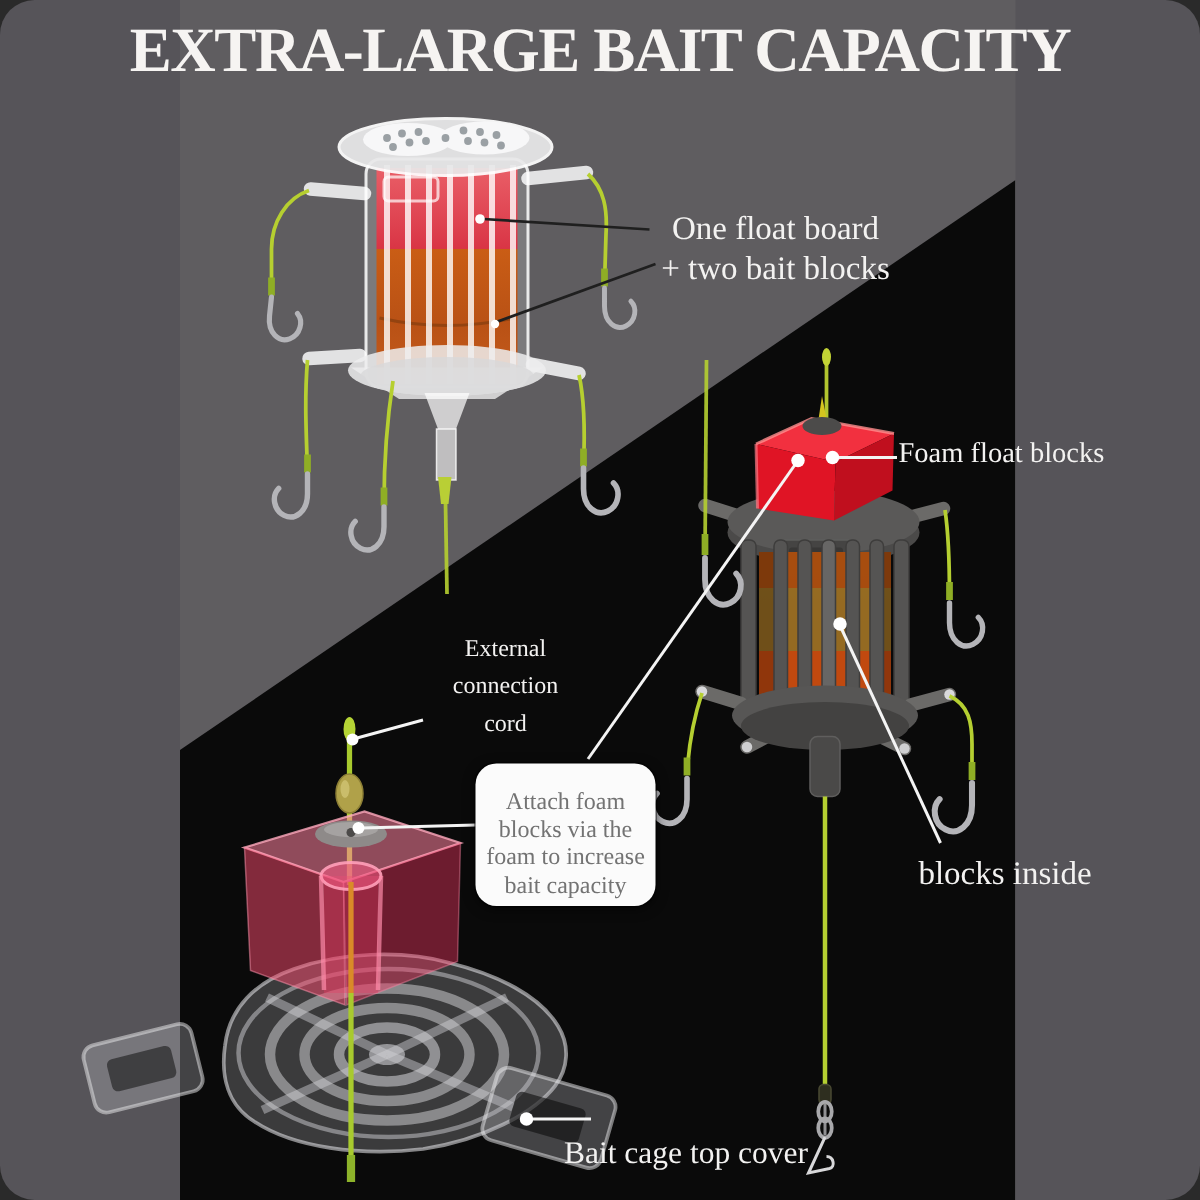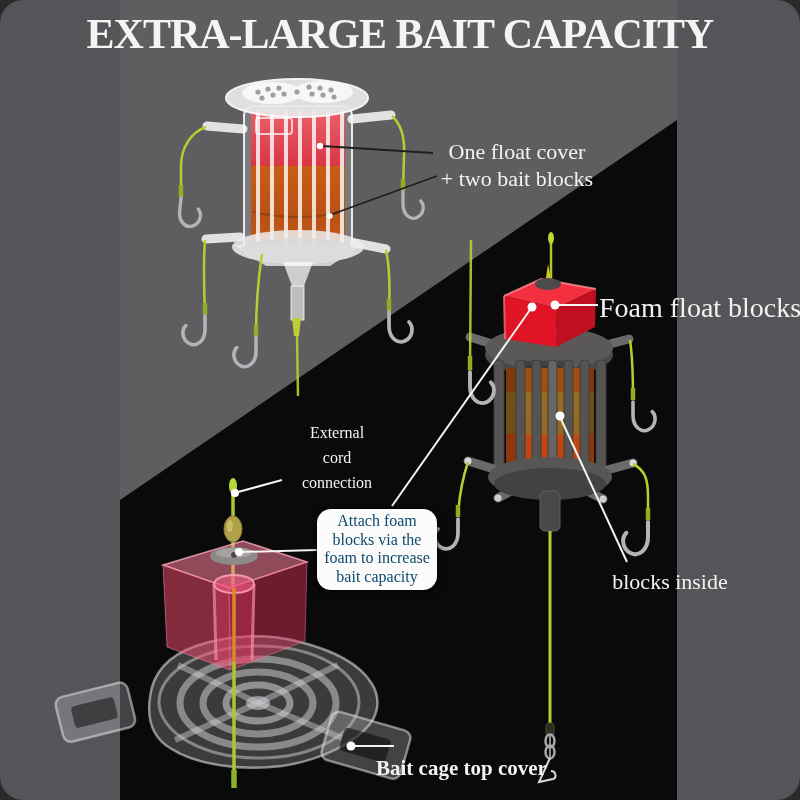--- a/index.html
+++ b/index.html
@@ -21,28 +21,28 @@
   .page-title{
     position:absolute;left:0;right:0;top:10px;margin:0;
     text-align:center;color:#f6f4f2;font-size:42px;font-weight:700;
     letter-spacing:-1px;z-index:5;
   }
   .label{
     position:absolute;color:#f3f2f1;text-align:center;z-index:6;
   }
   .label div{white-space:nowrap;}
   #lbl-float-board{left:427px;top:138px;width:180px;font-size:22px;line-height:27px;}
-  #lbl-foam{left:599px;top:292px;font-size:28px;text-align:left;white-space:nowrap;}
+  #lbl-foam{left:599px;top:292px;font-size:19px;text-align:left;white-space:nowrap;}
   #lbl-external{left:267px;top:420px;width:140px;font-size:16px;line-height:25px;}
   #lbl-holds{left:570px;top:570px;width:200px;font-size:22px;line-height:23px;}
-  #lbl-cover{left:376px;top:756px;font-size:21px;text-align:left;white-space:nowrap;font-weight:bold;}
+  #lbl-cover{left:376px;top:756px;font-size:21px;text-align:left;white-space:nowrap;}
   #attach-box{
     position:absolute;left:317px;top:509px;width:120px;z-index:6;
-    background:#fbfbfb;border-radius:14px;padding:3px 0 4px;
-    color:#0c4a6e;font-size:16px;line-height:18.5px;text-align:center;
+    background:#fbfbfb;border-radius:14px;padding:17px 0 4px;
+    color:#737373;font-size:16px;line-height:18.5px;text-align:center;
     box-shadow:0 0 0 1px rgba(0,0,0,.4),0 2px 8px rgba(0,0,0,.55);
   }
 </style>
 </head>
 <body>
 
 <div class="canvas">
 
   <div class="center-strip">
     <div class="black-diagonal"></div>
@@ -297,30 +297,30 @@
       <circle cx="555" cy="305" r="4.5" fill="#ffffff"></circle>
       <circle cx="532" cy="307" r="4.5" fill="#ffffff"></circle>
       <circle cx="560" cy="416" r="4.5" fill="#ffffff"></circle>
       <circle cx="235" cy="493" r="4" fill="#ffffff"></circle>
       <circle cx="239" cy="552" r="4" fill="#ffffff"></circle>
       <circle cx="351" cy="746" r="4.5" fill="#ffffff"></circle>
     </g>
   </svg>
 
   <div class="label" id="lbl-float-board">
-    <div>One float cover</div>
+    <div>One float board</div>
     <div>+ two bait blocks</div>
   </div>
 
   <div class="label" id="lbl-foam">Foam float blocks</div>
 
   <div class="label" id="lbl-external">
     <div>External</div>
+    <div>connection</div>
     <div>cord</div>
-    <div>connection</div>
   </div>
 
   <div id="attach-box">
     <div>Attach foam</div>
     <div>blocks via the</div>
     <div>foam to increase</div>
     <div>bait capacity</div>
   </div>
 
   <div class="label" id="lbl-holds">

